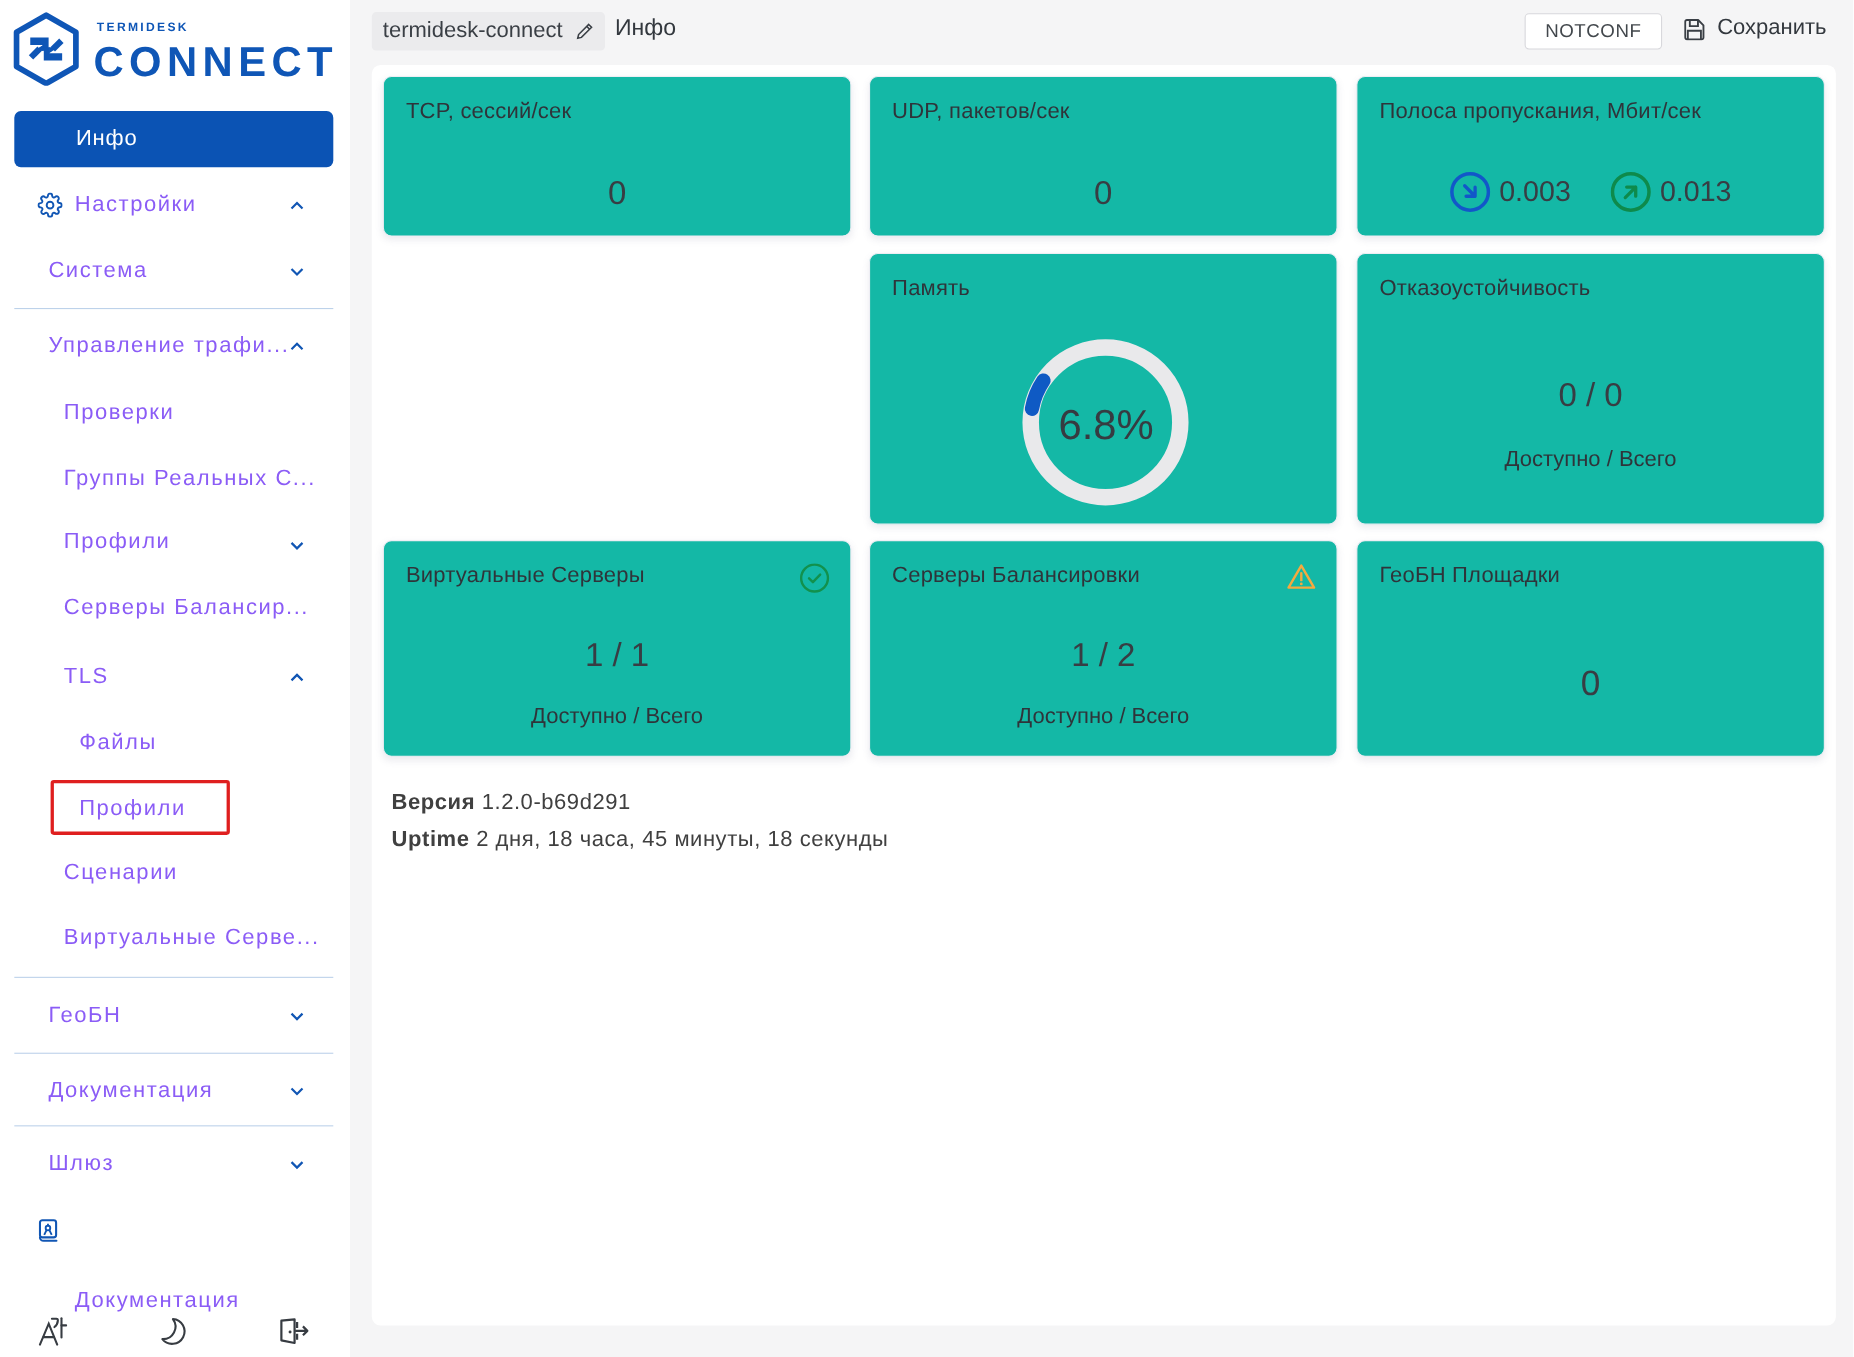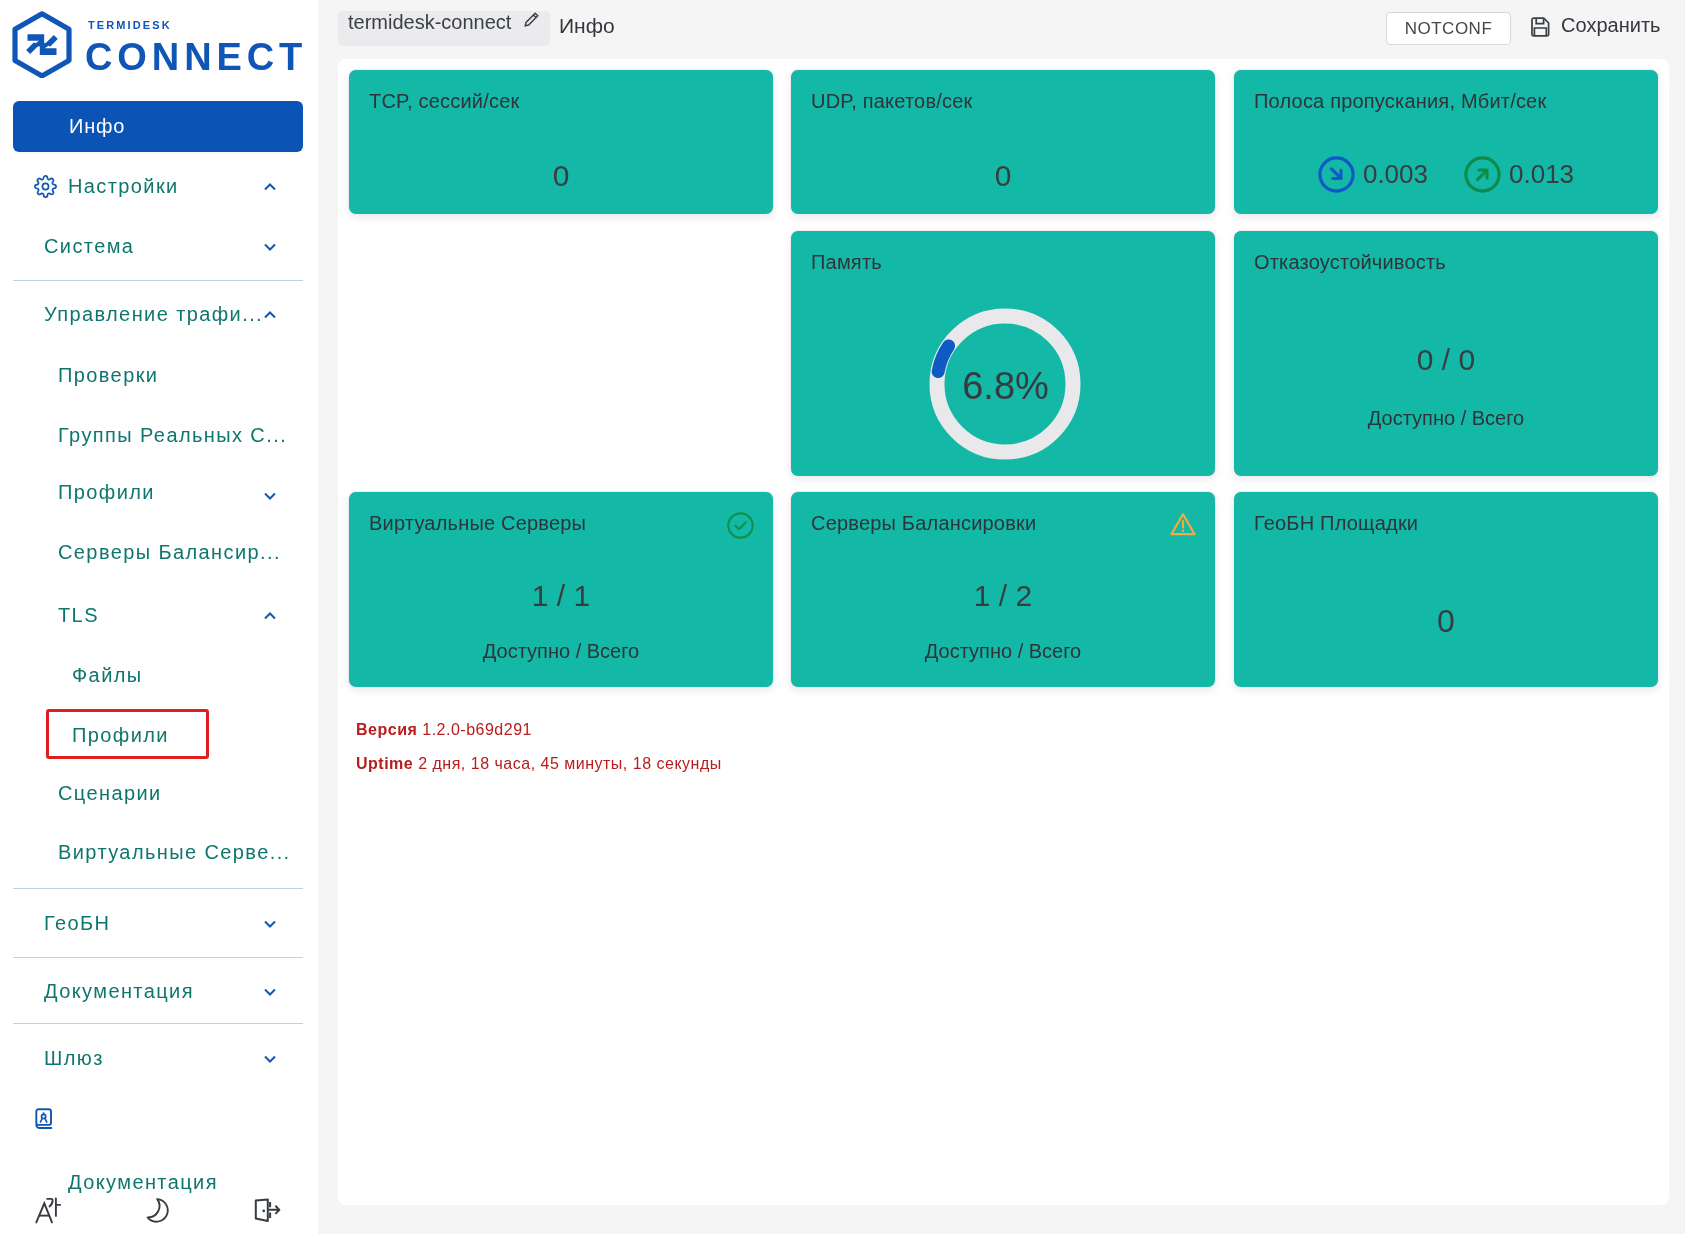--- a/index.html
+++ b/index.html
@@ -2,27 +2,27 @@
 <html lang="ru"><head>
 <meta charset="utf-8">
 <title>Termidesk Connect</title>
 <style>
 *{margin:0;padding:0;box-sizing:border-box}
 html,body{width:1685px;height:1234px;overflow:hidden}
 body{font-family:"Liberation Sans",sans-serif;background:#fff;position:relative;color:#33383e}
 .abs{position:absolute}
 
 #sidebar{position:absolute;left:0;top:0;width:318px;height:1234px;background:#fff;z-index:5}
-.mitem{position:absolute;left:0;width:318px;color:#0f766e;font-size:20px;letter-spacing:1.4px;white-space:nowrap}
+.mitem{position:absolute;left:0;width:318px;color:#8b5cf6;font-size:20px;letter-spacing:1.4px;white-space:nowrap}
 .chev{position:absolute;width:16px;height:16px}
 .divider{position:absolute;left:13px;width:290px;border-top:1px solid #bdd2ea;height:0}
 #active{position:absolute;left:13px;top:101px;width:290px;height:51px;background:#0b53b4;border-radius:6px;color:#fff;font-size:20px;letter-spacing:.8px;line-height:51px;padding-left:56px}
 
 #topbar{position:absolute;left:318px;top:0;width:1367px;height:58px;background:#f5f5f6;z-index:4}
-#chip{position:absolute;left:20px;top:11px;height:35px;background:#ebebed;border-radius:4px;display:flex;padding:0 10px 0 10px;font-size:20px;color:#3a3f45}
+#chip{position:absolute;left:20px;top:11px;height:35px;background:#ebebed;border-radius:4px;display:flex;align-items:center;padding:0 10px 0 10px;font-size:20px;color:#3a3f45}
 #pagetitle{position:absolute;left:241px;top:14px;font-size:21px;color:#33383e}
 #notconf{position:absolute;left:1068px;top:12px;width:125px;height:33px;border:1px solid #d8d8dc;border-radius:4px;background:#fff;font-size:17px;letter-spacing:.5px;color:#42474c;text-align:center;line-height:31px}
 #saveband{position:absolute;left:1213px;top:14px;display:flex;align-items:center;font-size:20px;color:#33383e}
 
 #content{position:absolute;left:318px;top:57px;width:1367px;height:1177px;background:#f5f5f6}
 .card{position:absolute;background:#14b8a6;border:1px solid #eeeef4;border-radius:8px;box-shadow:0 3px 7px rgba(120,120,150,.14);z-index:2}
 .ctitle{position:absolute;left:20px;top:20px;font-size:20px;color:#2f343a;letter-spacing:.2px}
 .bignum{position:absolute;left:0;width:100%;text-align:center;font-size:30px;color:#383d43}
 .sublabel{position:absolute;left:0;width:100%;text-align:center;font-size:20px;color:#2f343a}
 #whitepanel{position:absolute;left:20px;top:2px;width:1331px;height:1146px;background:#fff;border-radius:8px;font-size:19px;color:#2f343a;z-index:1}
@@ -198,17 +198,17 @@
       </svg>
     <div class="bignum" style="top:87px;line-height:34px">1 / 2</div>
     <div class="sublabel" style="top:147px;line-height:24px">Доступно / Всего</div>
   </div>
   <div class="card" style="left:915px;top:434px;width:426px;height:197px">
     <div class="ctitle">ГеоБН Площадки</div>
     <div class="bignum" style="top:112px;line-height:34px;font-size:32px">0</div>
   </div>
 
   <div id="whitepanel"></div>
-  <div style="position:absolute;left:38px;top:656px;line-height:33.5px;font-size:16px;letter-spacing:.5px;color:#b91c1c;z-index:2">
+  <div style="position:absolute;left:38px;top:656px;line-height:33.5px;font-size:20px;letter-spacing:.5px;color:#404040;z-index:2">
     <div><b>Версия</b> 1.2.0-b69d291</div>
     <div><b>Uptime</b> 2 дня, 18 часа, 45 минуты, 18 секунды</div>
   </div>
 </div>
 
 </body></html>

